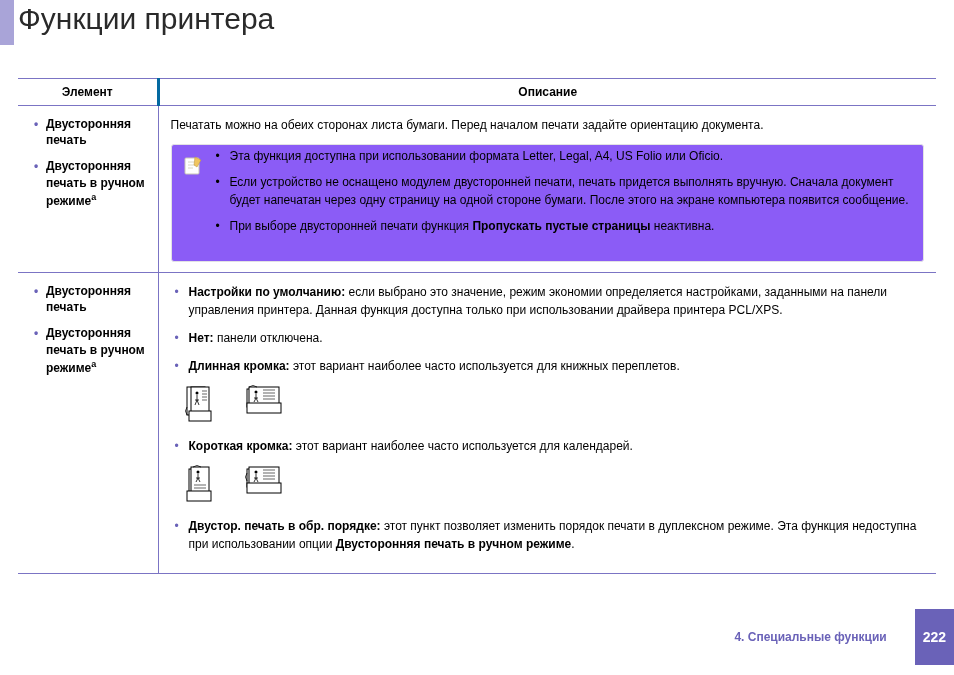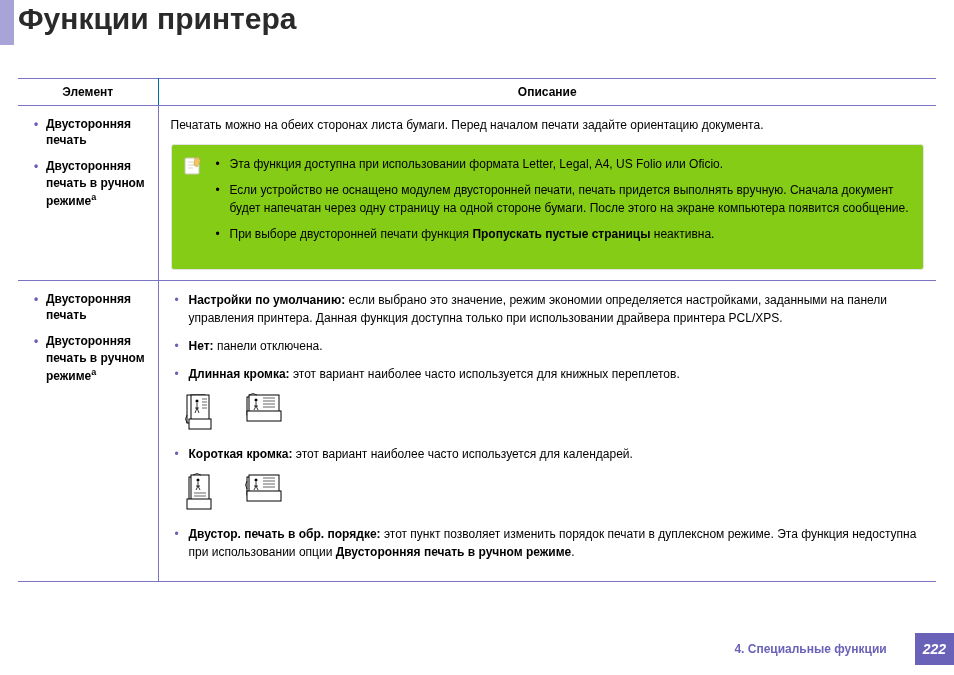--- a/index.html
+++ b/index.html
@@ -15,40 +15,40 @@
   .left-bar {
     position: absolute;
     left: 0; top: 0;
     width: 14px; height: 45px;
     background: #a9a4d8;
   }
   .page-title {
     position: absolute;
     left: 18px; top: 2px;
     font-size: 30px;
-    font-weight: bold;
+    font-weight: normal;
     color: #2a2a2a;
   }
   .content {
     position: absolute;
     left: 18px; right: 18px; top: 78px;
   }
   .tbl {
     width: 100%;
     border-collapse: collapse;
     border-top: 1px solid #7b74c4;
     border-bottom: 1.5px solid #7b74c4;
   }
   .tbl th {
     font-weight: bold;
     font-size: 12px;
     text-align: center;
     padding: 6px 8px;
     border-bottom: 1px solid #7b74c4;
-    border-right: 1px solid #0369a1;
+    border-right: 3px solid #0369a1;
   }
   .tbl th:last-child { border-right: none; }
   .tbl td {
     vertical-align: top;
     padding: 10px 12px;
     border-bottom: 1px solid #7b74c4;
     border-right: 1px solid #7b74c4;
     font-size: 12px;
     line-height: 1.5;
   }
@@ -76,24 +76,24 @@
     padding-left: 14px;
     margin-bottom: 10px;
   }
   .desc-list > li::before {
     content: "•";
     position: absolute; left: 0; top: 0;
     color: #6a62b8;
   }
   .note-box {
     margin-top: 10px;
-    background: #84cc16;
+    background: #8b5cf6;
     border: 1px solid #e2e2e4;
     border-radius: 3px;
-    padding: 10px 12px 10px 44px;
+    padding: 2px 12px 10px 44px;
     position: relative;
   }
   .note-icon {
     position: absolute;
     left: 10px; top: 10px;
     width: 22px; height: 22px;
   }
   .note-list { list-style: none; }
   .note-list li {
     position: relative;
@@ -124,22 +124,21 @@
   .footer-text {
     color: #6a62b8;
     font-weight: bold;
     font-size: 12px;
   }
   .page-num {
     background: #6a62b8;
     color: #fff;
     font-weight: bold;
     font-size: 14px;
-    padding: 8px 8px;
-    font-style: italic;
+    padding: 20px 8px;
   }
 </style>
 </head>
 <body>
 
 <div class="left-bar"></div>
 <h1 class="page-title">Функции принтера</h1>
 
 <div class="content">
 <table class="tbl">

